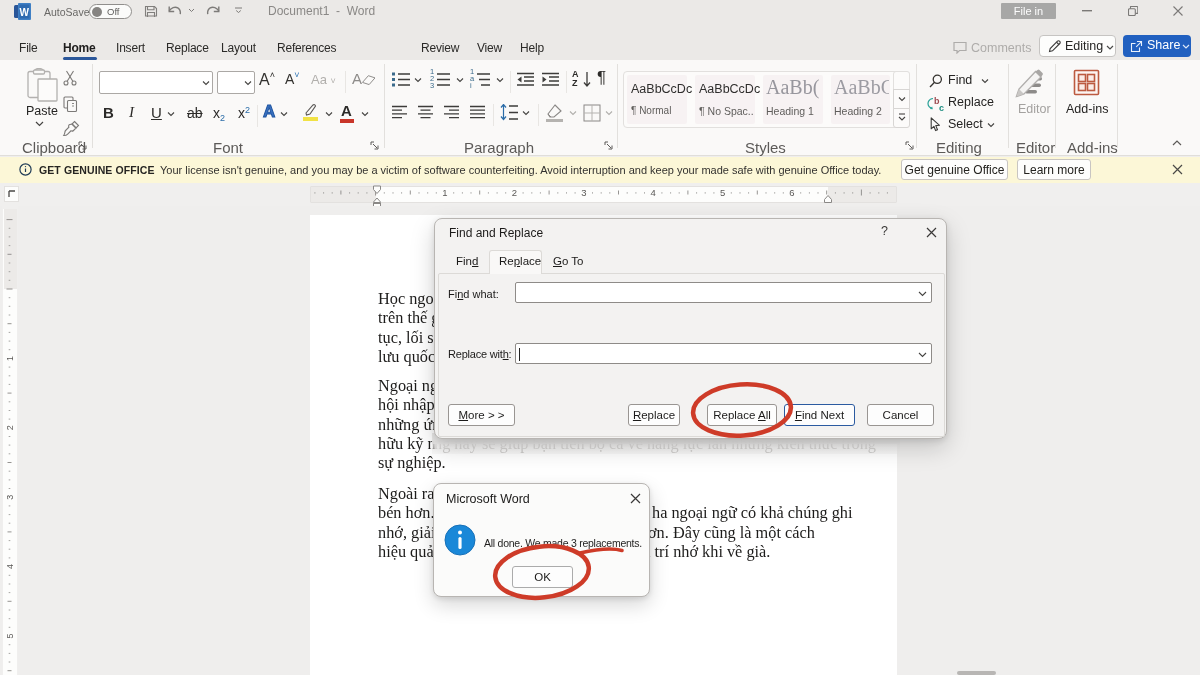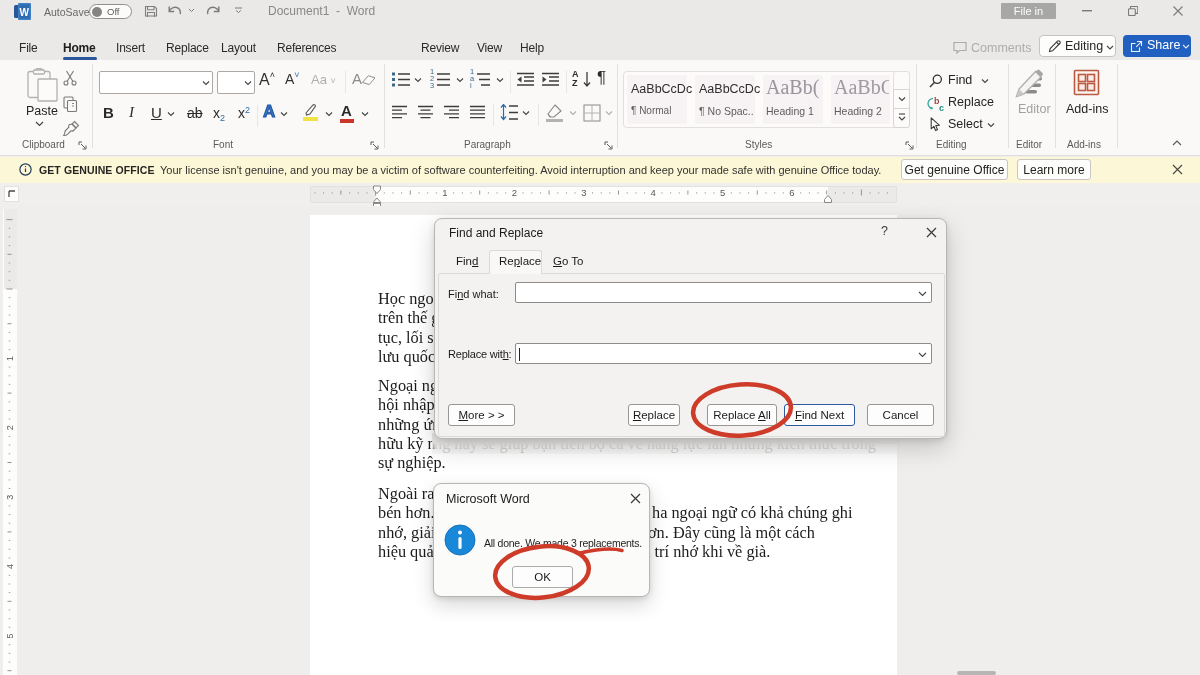--- a/index.html
+++ b/index.html
@@ -4,21 +4,21 @@
 html,body{width:1200px;height:675px;overflow:hidden;}
 body{font-family:"Liberation Sans",sans-serif;position:relative;background:#efeeed;}
 .abs{position:absolute;}
 #titlebar{left:0;top:0;width:1200px;height:22px;background:#ebe9e7;}
 #menubar{left:0;top:22px;width:1200px;height:38px;background:#ebe9e7;}
 #ribbon{left:0;top:60px;width:1200px;height:96px;background:#faf9f8;border-bottom:1px solid #e0deda;}
 #yellowbar{left:0;top:157px;width:1200px;height:26px;background:#fcf7d7;}
 #docarea{left:0;top:183px;width:1200px;height:492px;background:#efeeed;}
 #page{left:310px;top:32px;width:587px;height:460px;background:#ffffff;}
 .sep{position:absolute;width:1px;background:#e2e0dd;top:4px;height:84px;}
-.grplabel{position:absolute;top:79px;font-size:10px;color:#5c5a58;white-space:nowrap;}
+.grplabel{position:absolute;top:79px;font-size:15px;color:#5c5a58;white-space:nowrap;}
 .mi{position:absolute;top:19px;font-size:12px;letter-spacing:-0.2px;color:#2b2a28;white-space:nowrap;}
 .doc{font-family:"Liberation Serif",serif;font-size:16.3px;color:#1d1c1b;white-space:nowrap;position:absolute;}
 .btn{position:absolute;background:#fdfdfd;border:1px solid #999592;border-radius:3px;font-size:11.5px;color:#1c1b1a;text-align:center;}
 </style></head>
 <body>
 <div id="titlebar" class="abs">
   <svg class="abs" style="left:14px;top:3px" width="17" height="17" viewBox="0 0 17 17">
       <rect x="0" y="2" width="13" height="13" rx="1.5" fill="#2a5699"></rect>
       <rect x="4" y="0" width="13" height="17" rx="1" fill="#3f7fc4"></rect>
       <rect x="5.5" y="1.5" width="10" height="14" fill="#2e6ab0"></rect>

